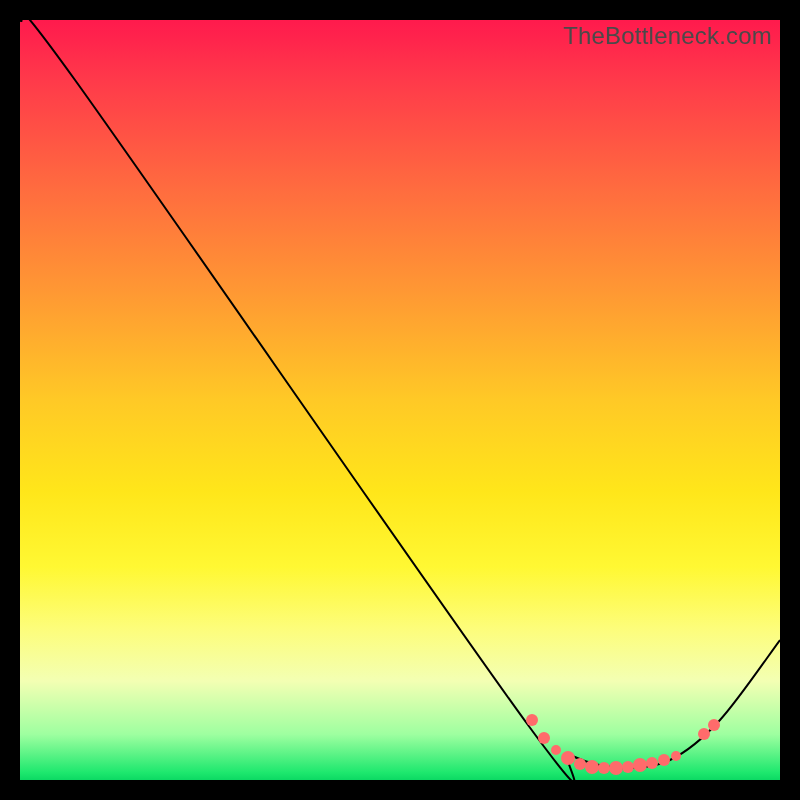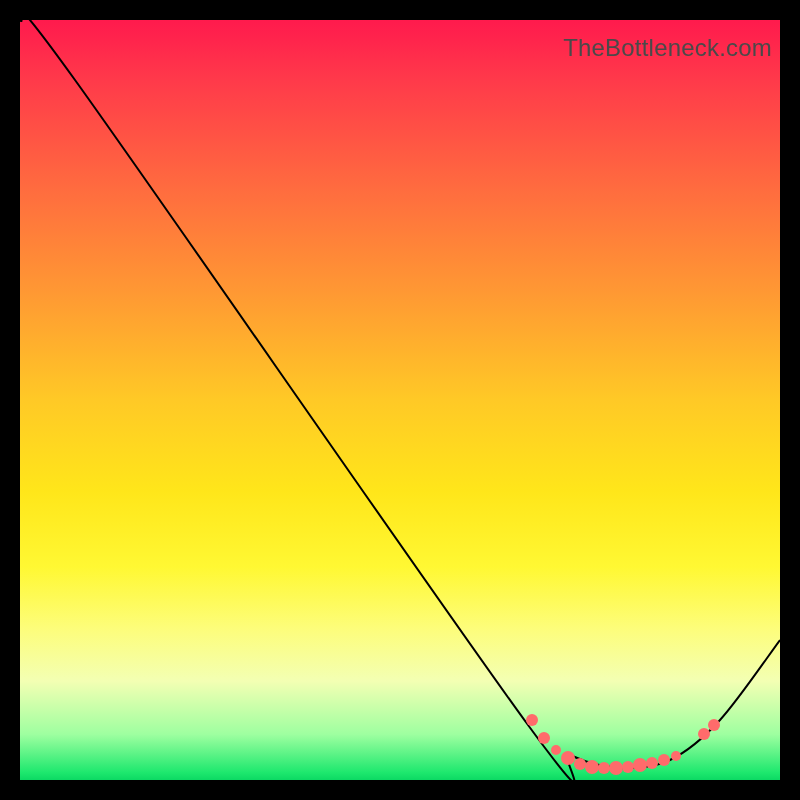--- a/index.html
+++ b/index.html
@@ -50,21 +50,20 @@
   }
   .watermark {
     position: absolute;
     top: 2px;
     right: 8px;
     color: #4a4a4a;
     font-size: 24px;
     font-weight: 500;
     letter-spacing: 0.2px;
     z-index: 10;
-    margin-top: 12px;
   }
   svg.curve {
     position: absolute;
     left: 0;
     top: 0;
     width: 760px;
     height: 760px;
     z-index: 5;
   }
 </style>

